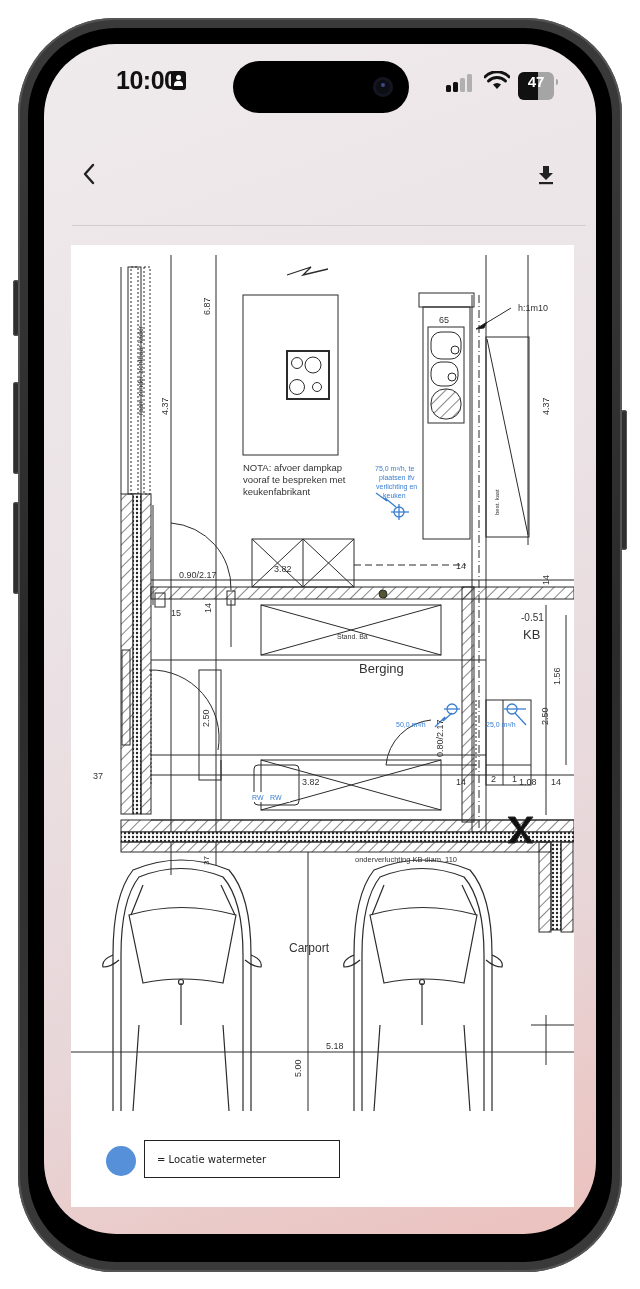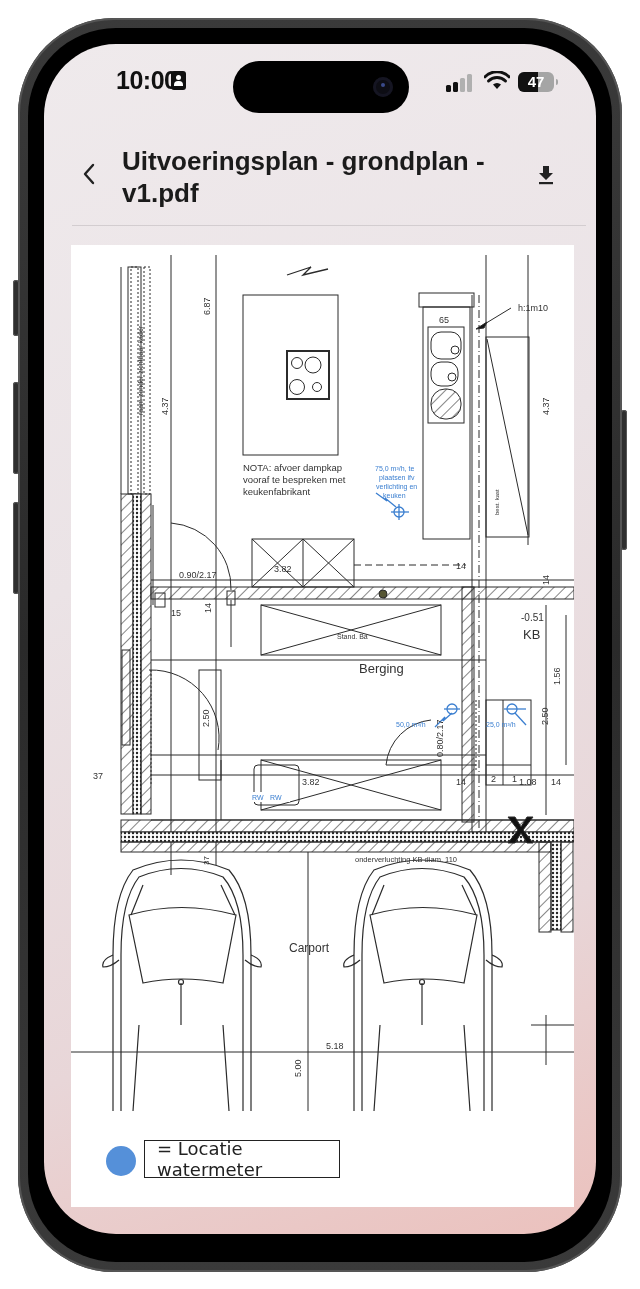--- a/index.html
+++ b/index.html
@@ -12,34 +12,34 @@
   .island { position:absolute; left:189px; top:17px; width:176px; height:52px; border-radius:26px; background:#000; }
   .island .cam { position:absolute; right:16px; top:16px; width:20px; height:20px; border-radius:50%; background:#0d0d14; box-shadow: inset 0 0 0 3px #151522; }
   .island .cam::after { content:""; position:absolute; left:8px; top:6px; width:4px; height:4px; border-radius:50%; background:#3a4a8a; }
   .status-time { position:absolute; left:72px; top:22px; font-size:25px; font-weight:700; color:#111; letter-spacing:-0.5px; }
   .status-person { position:absolute; left:127px; top:27px; width:15px; height:19px; border-radius:3px; background:#111; }
   .status-person::before { content:""; position:absolute; left:5px; top:4px; width:5px; height:5px; border-radius:50%; background:#fff; }
   .status-person::after { content:""; position:absolute; left:3px; top:10px; width:9px; height:5px; border-radius:4px 4px 0 0; background:#fff; }
   .signal { position:absolute; left:402px; top:30px; width:30px; height:18px; }
   .signal span { position:absolute; bottom:0; width:5px; border-radius:1.5px; }
   .wifi { position:absolute; left:440px; top:27px; }
-  .battery { position:absolute; left:474px; top:28px; width:36px; height:20px; border-radius:6px; background:#a5a5a5; overflow:hidden; }
+  .battery { position:absolute; left:474px; top:28px; width:36px; height:28px; border-radius:6px; background:#a5a5a5; overflow:hidden; }
   .battery .fill { position:absolute; left:0; top:0; height:100%; width:55%; background:#111; }
   .battery .num { position:absolute; left:0; right:0; top:1px; text-align:center; font-size:15px; font-weight:700; color:#fff; }
   .battery-tip { position:absolute; left:512px; top:35px; width:2px; height:6px; border-radius:0 2px 2px 0; background:#a5a5a5; }
   .header { position:absolute; left:0; top:95px; width:552px; height:86px; }
   .back-btn { position:absolute; left:30px; top:20px; width:30px; height:30px; display:flex; align-items:center; justify-content:center; }
   .title { position:absolute; left:78px; top:6px; width:400px; font-size:26px; font-weight:700; color:#1b1b1b; line-height:32px; }
   .download-btn { position:absolute; left:488px; top:22px; width:28px; height:28px; display:flex; align-items:center; justify-content:center; }
   .divider { position:absolute; left:28px; top:181px; width:514px; height:1px; background:#d3cdd0; }
   .doc { position:absolute; left:27px; top:201px; width:503px; height:962px; background:#fff; }
   .plan { position:absolute; left:0; top:10px; width:503px; height:856px; overflow:hidden; }
   .legend { position:absolute; left:0; top:885px; width:503px; height:60px; }
   .legend-dot { position:absolute; left:35px; top:16px; width:30px; height:30px; border-radius:50%; background:#5590d9; }
-  .legend-box { position:absolute; left:73px; top:10px; width:196px; height:38px; border:1.5px solid #222; box-sizing:border-box; display:flex; align-items:center; padding-left:12px; font-size:18px; color:#222; font-family:"DejaVu Sans", sans-serif; }
+  .legend-box { position:absolute; left:73px; top:10px; width:196px; height:38px; border:1.5px solid #222; box-sizing:border-box; display:flex; align-items:center; padding-left:12px; font-size:10px; color:#222; font-family:"DejaVu Sans", sans-serif; }
   svg text { font-family:"Liberation Sans", sans-serif; }
 </style>
 </head>
 <body>
 
 <div class="phone-outer"></div>
 <div class="side-btn" style="left:13px;top:280px;height:56px;"></div>
 <div class="side-btn" style="left:13px;top:382px;height:92px;"></div>
 <div class="side-btn" style="left:13px;top:502px;height:92px;"></div>
 <div class="side-btn" style="left:621px;top:410px;height:140px;"></div>
@@ -68,21 +68,20 @@
     <div class="num">47</div>
   </div>
   <div class="battery-tip"></div>
 
   <div class="header">
     <div class="back-btn">
       <svg width="16" height="24" viewBox="0 0 16 24">
         <path d="M12 3 L4 12 L12 21" stroke="#222" stroke-width="2.4" fill="none" stroke-linecap="round" stroke-linejoin="round"></path>
       </svg>
     </div>
-    <div class="title">Uitvoeringsplan - grondplan - v1.pdf</div>
     <div class="download-btn">
       <svg width="18" height="20" viewBox="0 0 18 20">
         <path d="M6 1 H12 V8 H16 L9 15 L2 8 H6 Z" fill="#222"></path>
         <rect x="2" y="17" width="14" height="2.2" fill="#222"></rect>
       </svg>
     </div>
   </div>
   <div class="divider"></div>
 
   <div class="doc">

